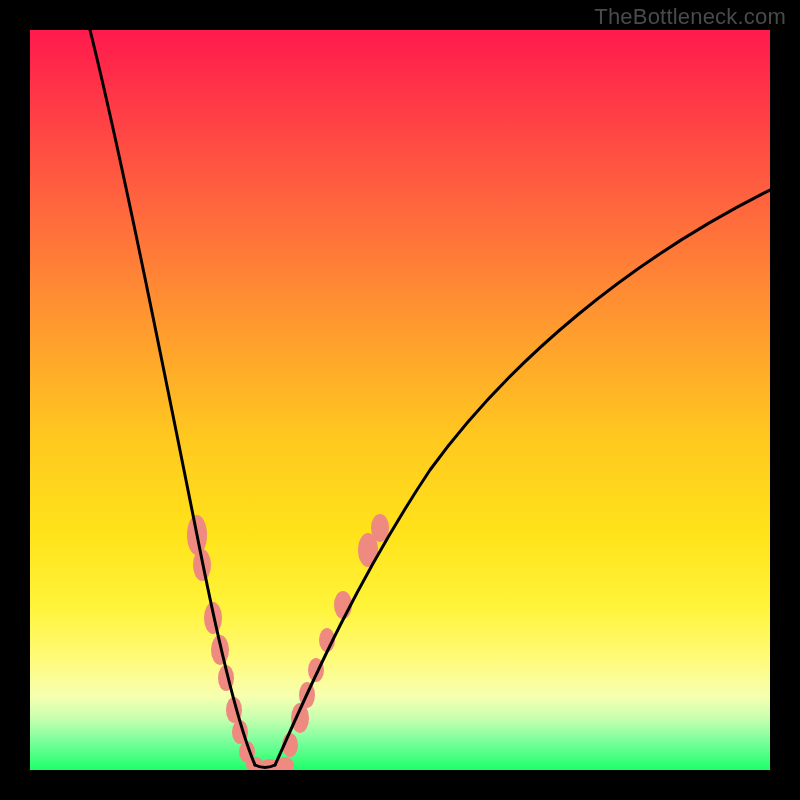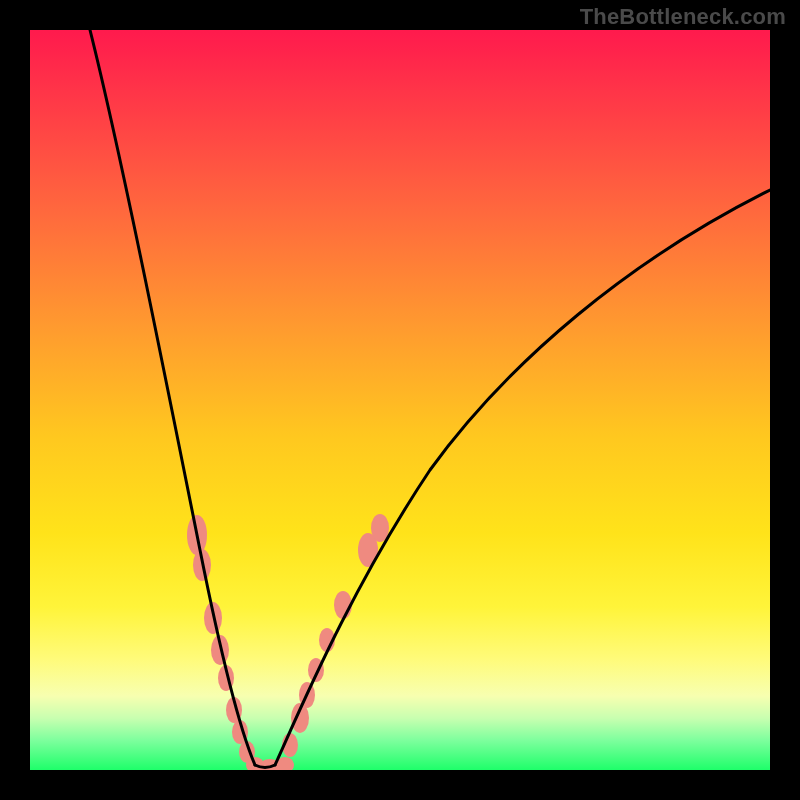--- a/index.html
+++ b/index.html
@@ -32,21 +32,21 @@
       #7dff9d 96%,
       #1eff6a 100%
     );
   }
   .watermark {
     position: absolute;
     top: 4px;
     right: 14px;
     color: #4a4a4a;
     font-size: 22px;
-    font-weight: 700;
+    font-weight: 400;
     letter-spacing: 0.2px;
     user-select: none;
   }
   svg.overlay {
     position: absolute;
     left: 30px;
     top: 30px;
     width: 740px;
     height: 740px;
     pointer-events: none;

